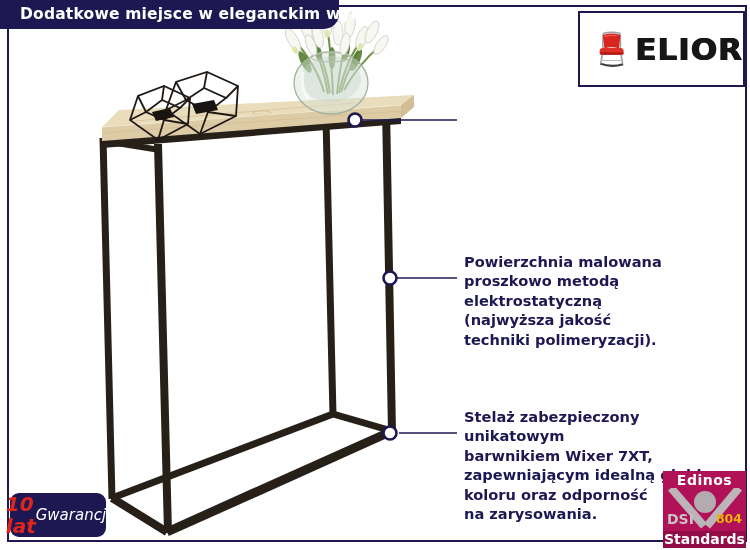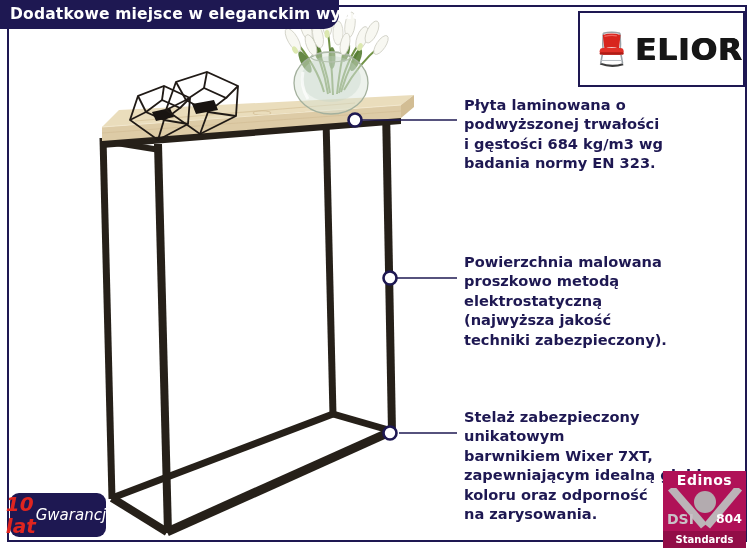--- a/index.html
+++ b/index.html
@@ -8,21 +8,21 @@
     font-family:"DejaVu Sans","Liberation Sans",sans-serif;
   }
   .frame-border{
     position:absolute;left:7px;top:5px;width:740px;height:537px;
     border:2px solid var(--navy,#1e1852);box-sizing:border-box;z-index:1;
   }
   svg.scene{position:absolute;left:0;top:0;z-index:2;}
   .banner{
     position:absolute;left:0;top:0;height:29px;width:339px;z-index:4;
     background:var(--navy,#1e1852);color:#fff;font-weight:bold;font-size:15.5px;
-    line-height:29px;padding-left:10px;box-sizing:border-box;
+    line-height:29px;padding-left:20px;box-sizing:border-box;
     border-bottom-right-radius:15px;letter-spacing:.2px;white-space:nowrap;
   }
   .logo-box{
     position:absolute;left:578px;top:11px;width:167px;height:76px;z-index:4;
     background:#fff;border:2px solid var(--navy,#1e1852);box-sizing:border-box;
     display:flex;align-items:center;justify-content:center;padding-left:16px;
   }
   .logo-text{
     font-size:31px;font-weight:bold;color:#161616;letter-spacing:1px;margin-left:8px;
     text-shadow:0.6px 0 #161616, -0.6px 0 #161616;
@@ -45,24 +45,24 @@
   .edinos{
     position:absolute;left:663px;top:471px;width:83px;height:77px;z-index:5;
     background:var(--magenta,#b01157);overflow:hidden;
   }
   .edinos-name{
     position:absolute;top:1px;left:0;width:100%;text-align:center;
     color:#fff;font-weight:bold;font-size:14px;letter-spacing:.5px;
   }
   .edinos-v{position:absolute;left:0;top:17px;}
   .edinos-dsi{position:absolute;left:4px;top:40px;color:#c9c1c6;font-weight:bold;font-size:14px;}
-  .edinos-804{position:absolute;right:4px;top:40px;color:#ffffff;font-weight:bold;font-size:12.5px;}
+  .edinos-804{position:absolute;right:4px;top:40px;color:#eab308;font-weight:bold;font-size:12.5px;}
   .edinos-stripe{
     position:absolute;left:0;bottom:0;width:100%;height:17px;background:rgba(40,0,20,0.22);
-    color:#fff;font-weight:bold;font-size:10px;text-align:center;line-height:17px;
+    color:#fff;font-weight:bold;font-size:14px;text-align:center;line-height:17px;
   }
 </style>
 </head>
 <body>
 
 <div class="stage">
 
   <div class="frame-border"></div>
 
   <svg class="scene" width="750" height="550" viewBox="0 0 750 550">
@@ -187,29 +187,25 @@
       <path d="M16,12 Q30,8 40,11" stroke="#f4756f" stroke-width="2.5" fill="none" opacity="0.8"></path>
       <rect x="7" y="34" width="46" height="13" rx="6.5" fill="#e03028"></rect>
       <rect x="7" y="42" width="46" height="5" rx="2.5" fill="#b01b15"></rect>
       <path d="M12,47 L9,64" stroke="#9aa0a6" stroke-width="3" fill="none"></path>
       <path d="M48,47 L51,64" stroke="#9aa0a6" stroke-width="3" fill="none"></path>
       <path d="M10,58 L50,58" stroke="#b9bec3" stroke-width="2" fill="none"></path>
     </svg>
     <span class="logo-text">ELIOR</span>
   </div>
 
-  <div class="note note-1">Płyta laminowana o
-podwyższonej trwałości
-i gęstości 684 kg/m3 wg
-badania normy EN 323.</div>
   <div class="note note-2">Powierzchnia malowana
 proszkowo metodą
 elektrostatyczną
 (najwyższa jakość
-techniki zabezpieczony).</div>
+techniki polimeryzacji).</div>
   <div class="note note-3">Stelaż zabezpieczony unikatowym
 barwnikiem Wixer 7XT,
 zapewniającym idealną głębię
 koloru oraz odporność
 na zarysowania.</div>
 
   <div class="badge">
     <span class="badge-top">10 lat</span>
     <span class="badge-bottom">Gwarancji</span>
   </div>

